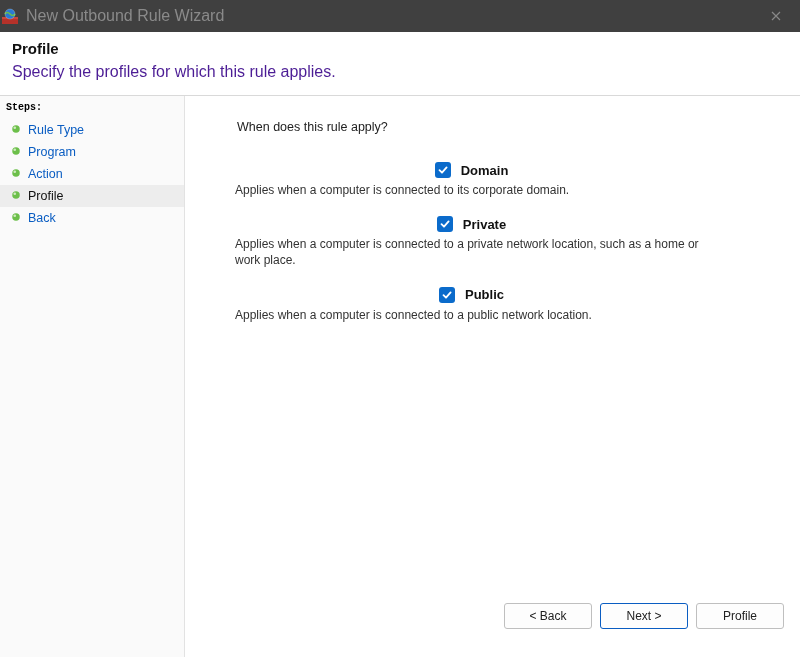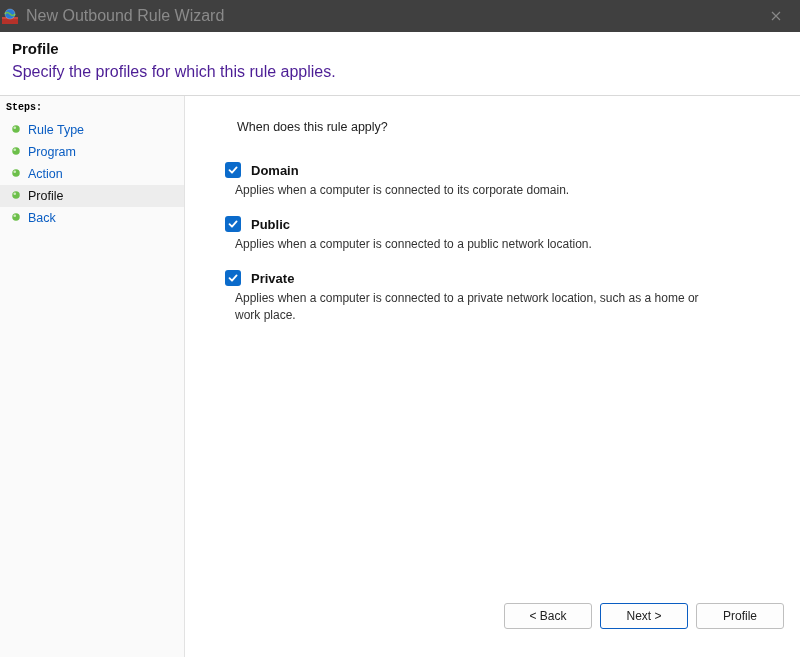--- a/index.html
+++ b/index.html
@@ -104,20 +104,21 @@
     margin-bottom: 28px;
     margin-left: 12px;
   }
   .option {
     margin-bottom: 18px;
     padding-right: 50px;
   }
   .opt-row {
     display: flex;
     align-items: center;
+    justify-content: center;
   }
   .chk {
     width: 16px;
     height: 16px;
     border-radius: 3px;
     background: #0b6bcb;
     display: inline-flex;
     align-items: center;
     justify-content: center;
     margin-right: 10px;
@@ -257,34 +258,34 @@
           </div>
           <div class="opt-desc">Applies when a computer is connected to its corporate domain.</div>
         </div>
         <div class="option">
           <div class="opt-row">
             <span class="chk">
               <svg viewBox="0 0 10 10">
                 <path d="M1.5 5.2 L4 7.7 L8.6 2.4" stroke="#fff" stroke-width="1.8" fill="none" stroke-linecap="round" stroke-linejoin="round"></path>
               </svg>
             </span>
-            <span class="opt-label">Public</span>
+            <span class="opt-label">Private</span>
           </div>
-          <div class="opt-desc">Applies when a computer is connected to a public network location.</div>
+          <div class="opt-desc">Applies when a computer is connected to a private network location, such as a home or work place.</div>
         </div>
         <div class="option">
           <div class="opt-row">
             <span class="chk">
               <svg viewBox="0 0 10 10">
                 <path d="M1.5 5.2 L4 7.7 L8.6 2.4" stroke="#fff" stroke-width="1.8" fill="none" stroke-linecap="round" stroke-linejoin="round"></path>
               </svg>
             </span>
-            <span class="opt-label">Private</span>
+            <span class="opt-label">Public</span>
           </div>
-          <div class="opt-desc">Applies when a computer is connected to a private network location, such as a home or work place.</div>
+          <div class="opt-desc">Applies when a computer is connected to a public network location.</div>
         </div>
       </div>
 
     <div class="footer">
       <div class="btn">&lt; Back</div>
       <div class="btn primary">Next &gt;</div>
       <div class="btn">Profile</div>
     </div>
   </div>
 </div>

